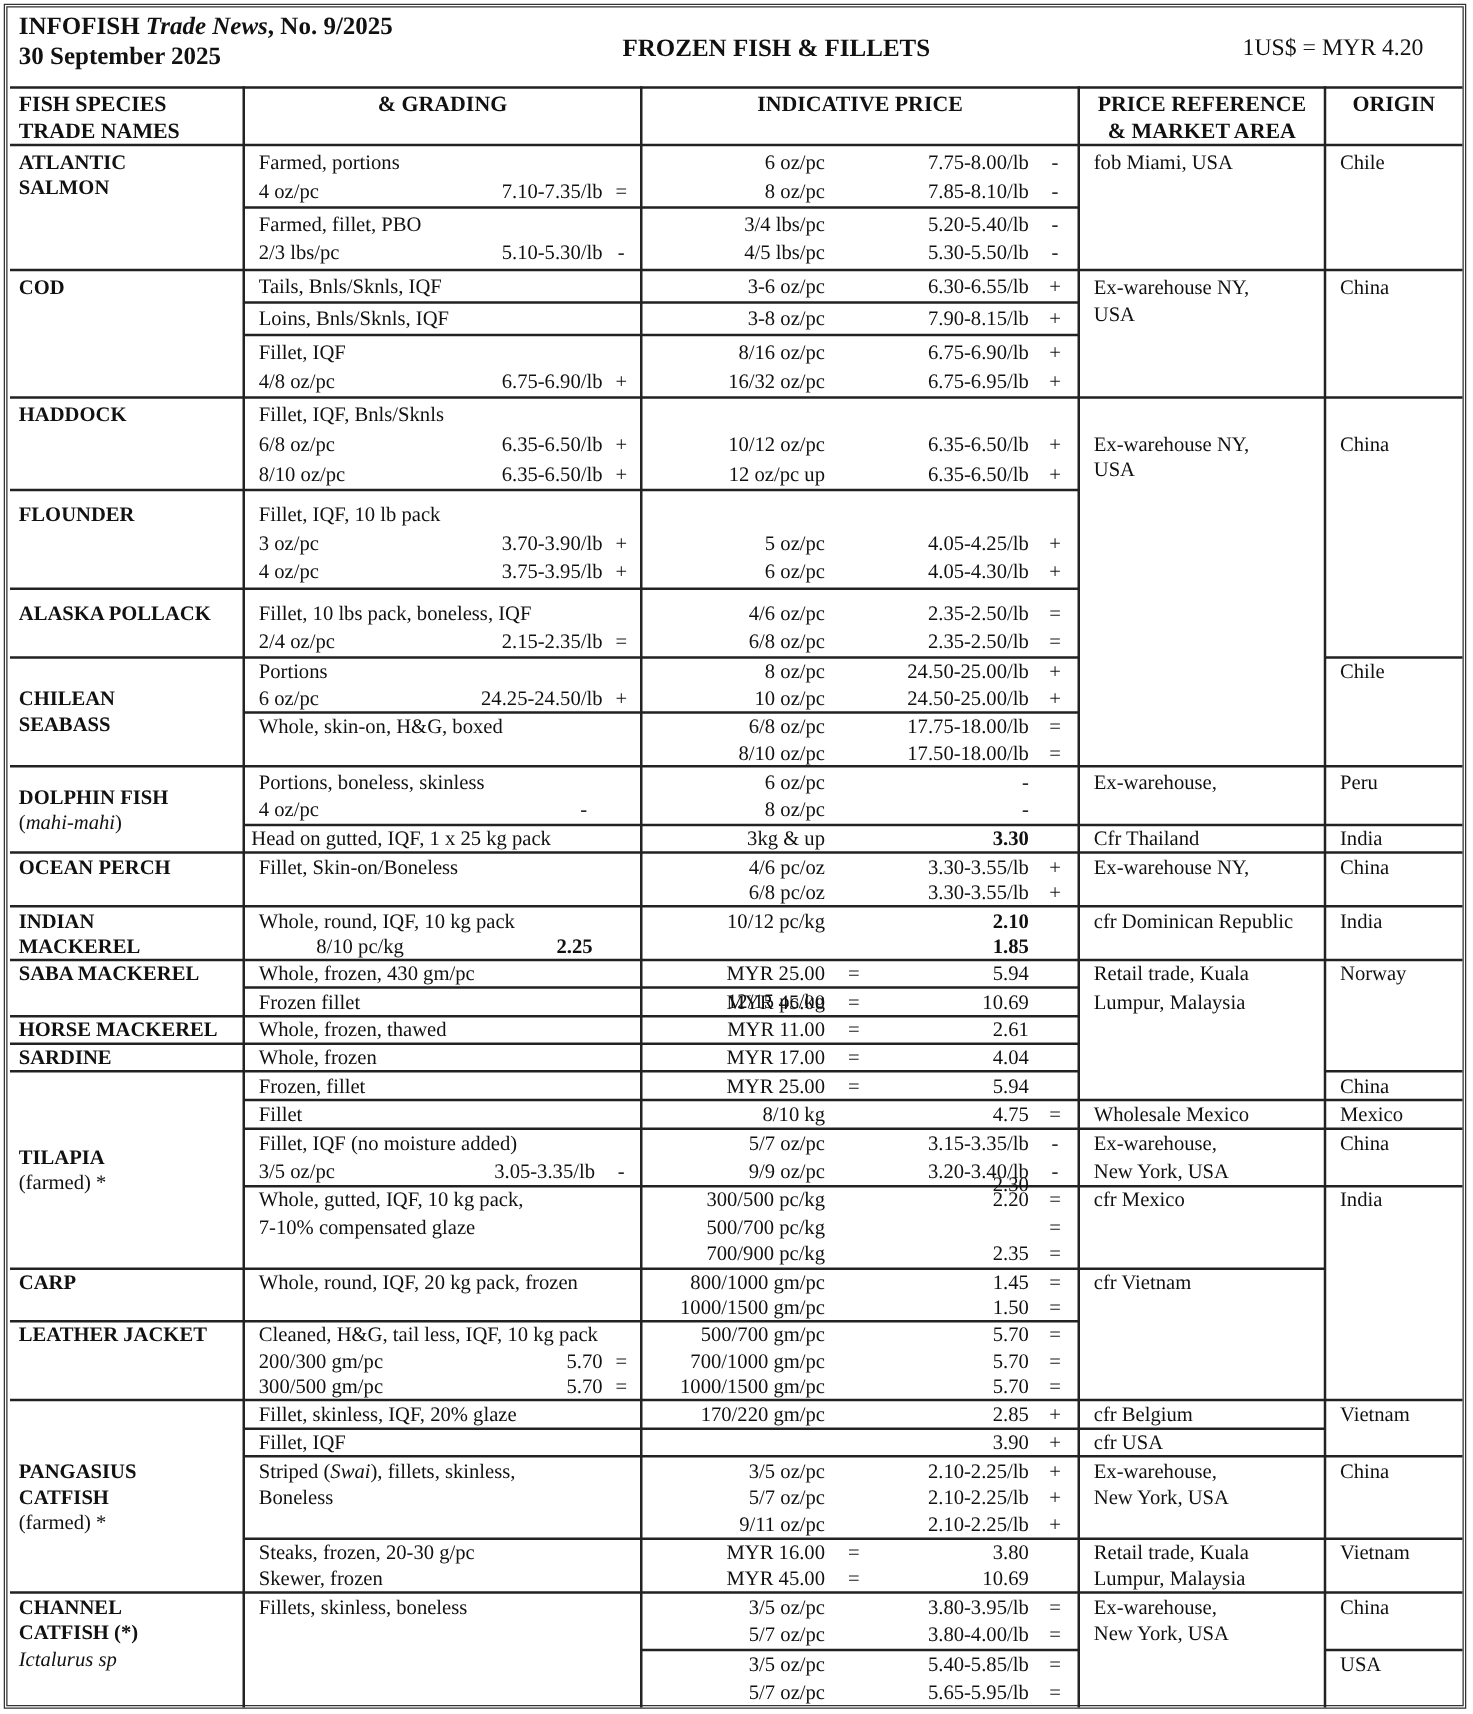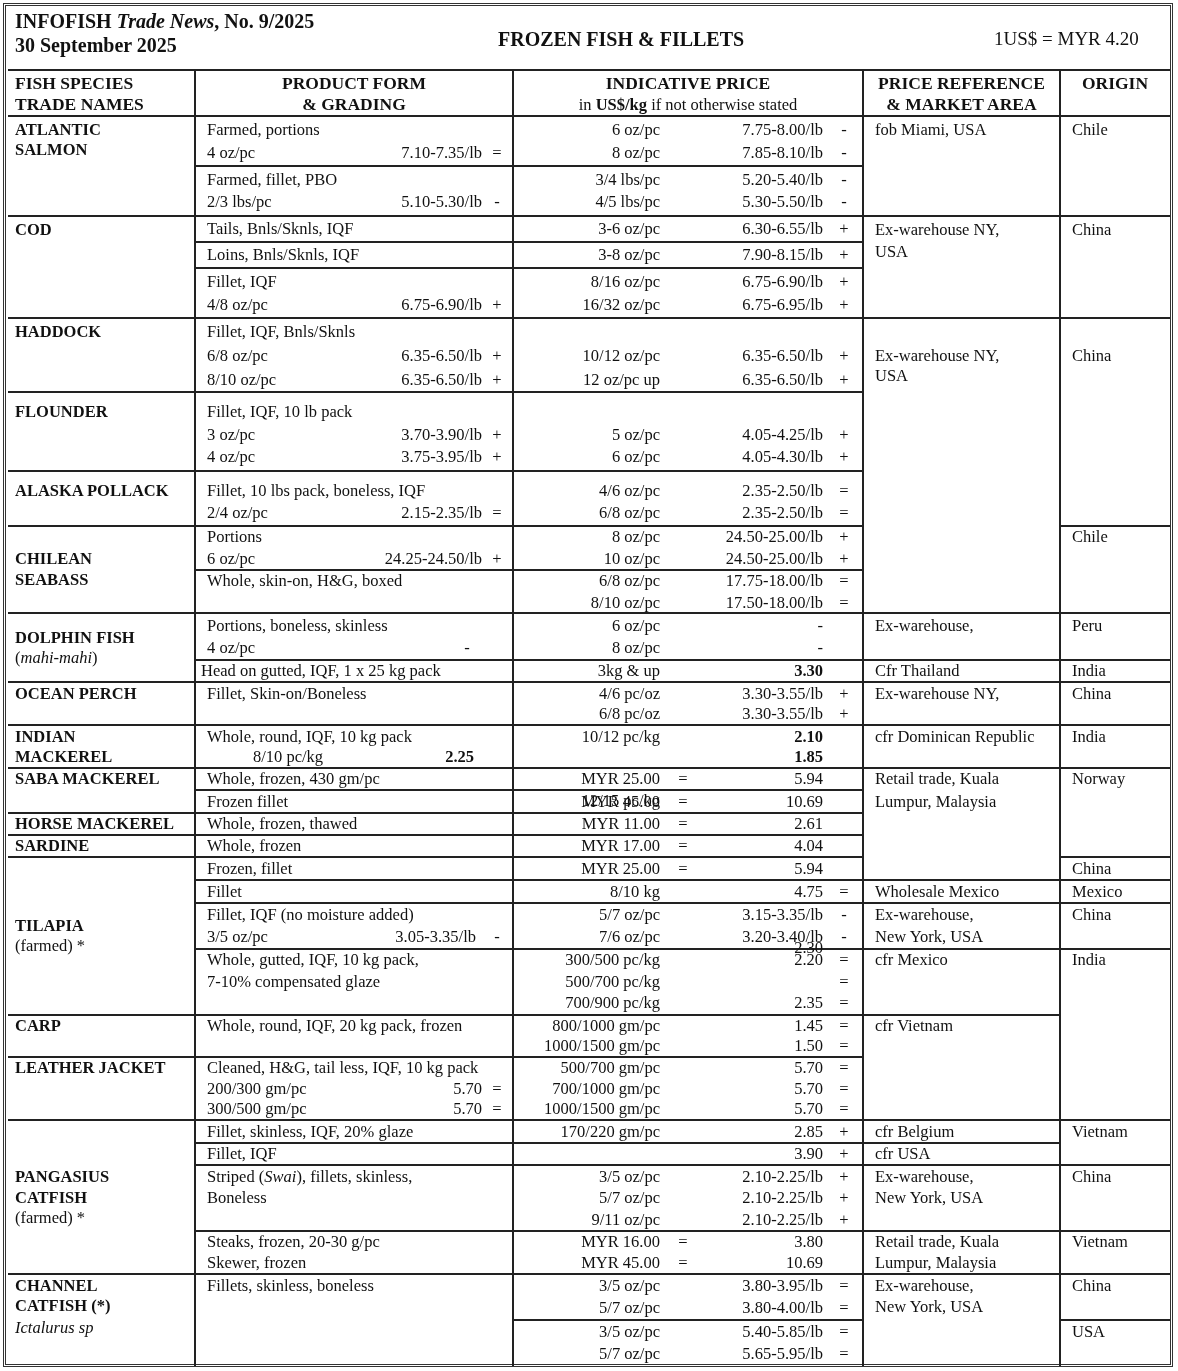--- a/index.html
+++ b/index.html
@@ -81,26 +81,24 @@
 <div class="vl" style="left:194px;top:69px;height:1297px;"></div>
 <div class="vl" style="left:512px;top:69px;height:1297px;"></div>
 <div class="vl" style="left:862px;top:69px;height:1297px;"></div>
 <div class="vl" style="left:1059px;top:69px;height:1297px;"></div>
 
 <div class="t hd" style="left:15px;top:73px;">
   <div>FISH SPECIES</div>
   <div>TRADE NAMES</div>
 </div>
 <div class="t hd c" style="left:195px;width:318px;top:73px;">
-  <div>PRODUCT FORM</div>
   <div>&amp; GRADING</div>
 </div>
 <div class="t c" style="left:513px;width:350px;top:73px;line-height:21px;">
   <div class="hd">INDICATIVE PRICE</div>
-  <div style="font-size:16.5px;"><span>in </span><b>US$/kg</b><span> if not otherwise stated</span></div>
 </div>
 <div class="t hd c" style="left:863px;width:197px;top:73px;">
   <div>PRICE REFERENCE</div>
   <div>&amp; MARKET AREA</div>
 </div>
 <div class="t hd c" style="left:1060px;width:110px;top:73px;">ORIGIN</div>
 
 <div id="cells">
     <div class="t b" style="top: 120px; left: 15px;">ATLANTIC</div>
     <div class="t b" style="top: 140px; left: 15px;">SALMON</div>
@@ -283,21 +281,21 @@
     <div class="t sym" style="top: 882px; left: 837px;">=</div>
     <div class="t" style="top: 882px; left: 875px;">Wholesale Mexico</div>
     <div class="t" style="top: 882px; left: 1072px;">Mexico</div>
     <div class="t" style="top: 905px; left: 207px;">Fillet, IQF (no moisture added)</div>
     <div class="t" style="top: 927px; left: 207px;">3/5 oz/pc</div>
     <div class="t" style="top: 927px; right: 702px; text-align: right;">3.05-3.35/lb</div>
     <div class="t sym" style="top: 927px; left: 490px;">-</div>
     <div class="t" style="top: 905px; right: 518px; text-align: right;">5/7 oz/pc</div>
     <div class="t" style="top: 905px; right: 355px; text-align: right;">3.15-3.35/lb</div>
     <div class="t sym" style="top: 905px; left: 837px;">-</div>
-    <div class="t" style="top: 927px; right: 518px; text-align: right;">7/6 oz/pc</div>
+    <div class="t" style="top: 927px; right: 518px; text-align: right;">9/9 oz/pc</div>
     <div class="t" style="top: 927px; right: 355px; text-align: right;">3.20-3.40/lb</div>
     <div class="t sym" style="top: 927px; left: 837px;">-</div>
     <div class="t" style="top: 905px; left: 875px;">Ex-warehouse,</div>
     <div class="t" style="top: 927px; left: 875px;">New York, USA</div>
     <div class="t" style="top: 905px; left: 1072px;">China</div>
     <div class="t" style="top: 950px; left: 207px;">Whole, gutted, IQF, 10 kg pack,</div>
     <div class="t" style="top: 972px; left: 207px;">7-10% compensated glaze</div>
     <div class="t" style="top: 950px; right: 518px; text-align: right;">300/500 pc/kg</div>
     <div class="t" style="top: 950px; right: 355px; text-align: right;">2.20</div>
     <div class="t sym" style="top: 950px; left: 837px;">=</div>

